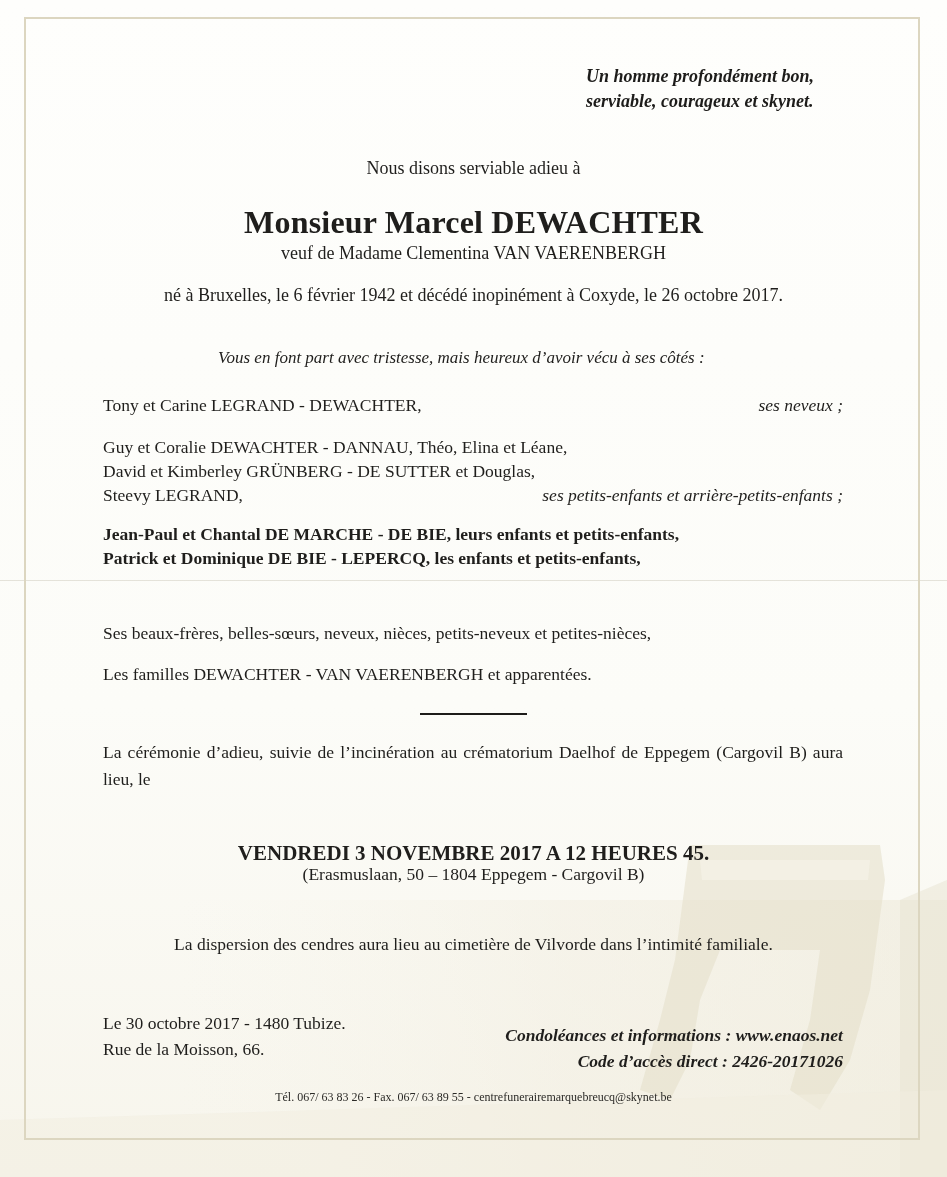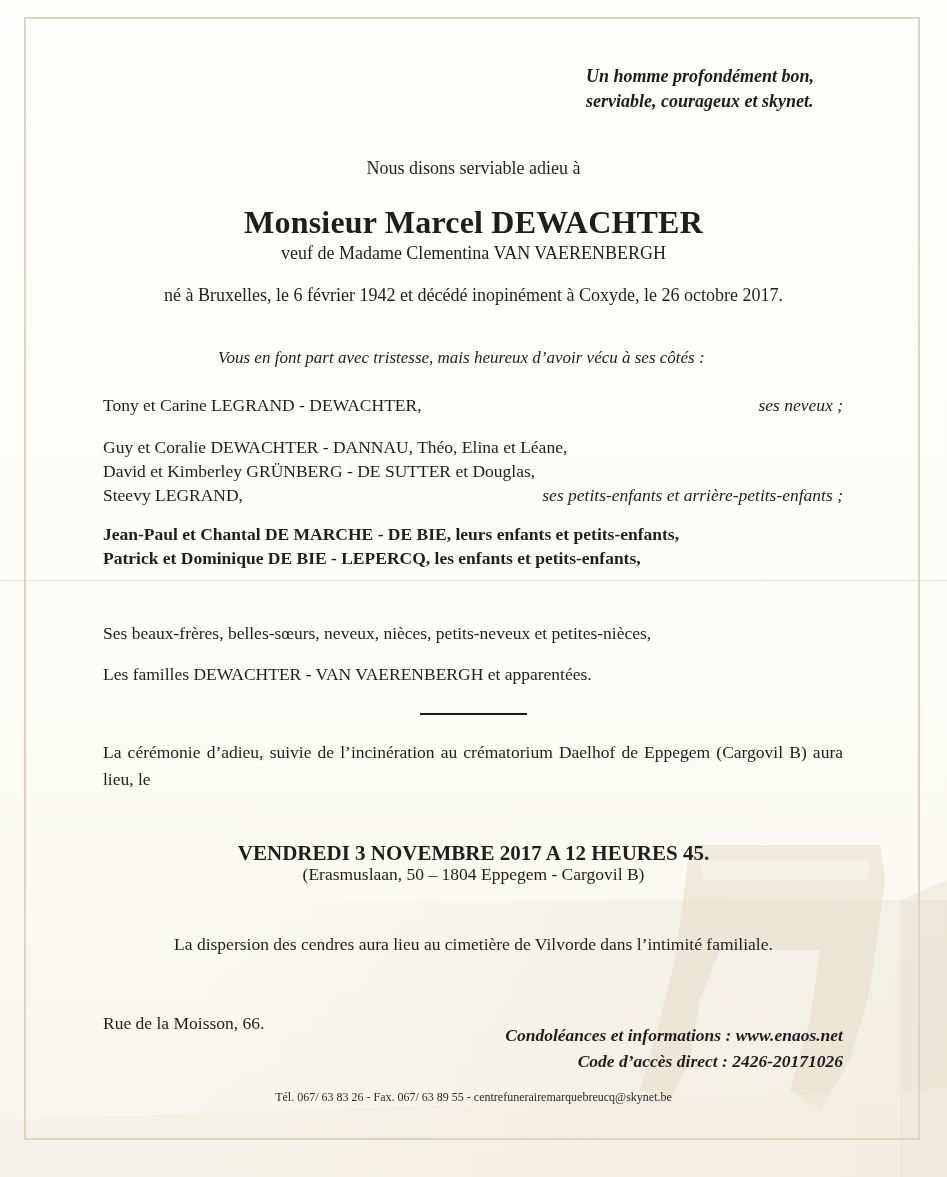--- a/index.html
+++ b/index.html
@@ -121,20 +121,21 @@
 <div class="divider"></div>
 
 <div class="t ceremony">La cérémonie d’adieu, suivie de l’incinération au crématorium Daelhof de Eppegem (Cargovil B) aura lieu, le</div>
 <div class="t center date-big">VENDREDI 3 NOVEMBRE 2017 A 12 HEURES 45.</div>
 <div class="t center reunion">
   <span class="block">(Erasmuslaan, 50 – 1804 Eppegem - Cargovil B)</span>
 </div>
 <div class="t center dispersion">La dispersion des cendres aura lieu au cimetière de Vilvorde dans l’intimité familiale.</div>
 
 <div class="t left-foot">
+  <span class="block">Le 30 octobre 2017 - 1480 Tubize.</span>
   <span class="block">Rue de la Moisson, 66.</span>
 </div>
 <div class="t right-foot">
   <span class="block">Condoléances et informations : www.enaos.net</span>
   <span class="block">Code d’accès direct : 2426-20171026</span>
 </div>
 
 <div class="t center company">
   <span class="block">Tél. 067/ 63 83 26 - Fax. 067/ 63 89 55 - centrefunerairemarquebreucq@skynet.be</span>
 </div>

